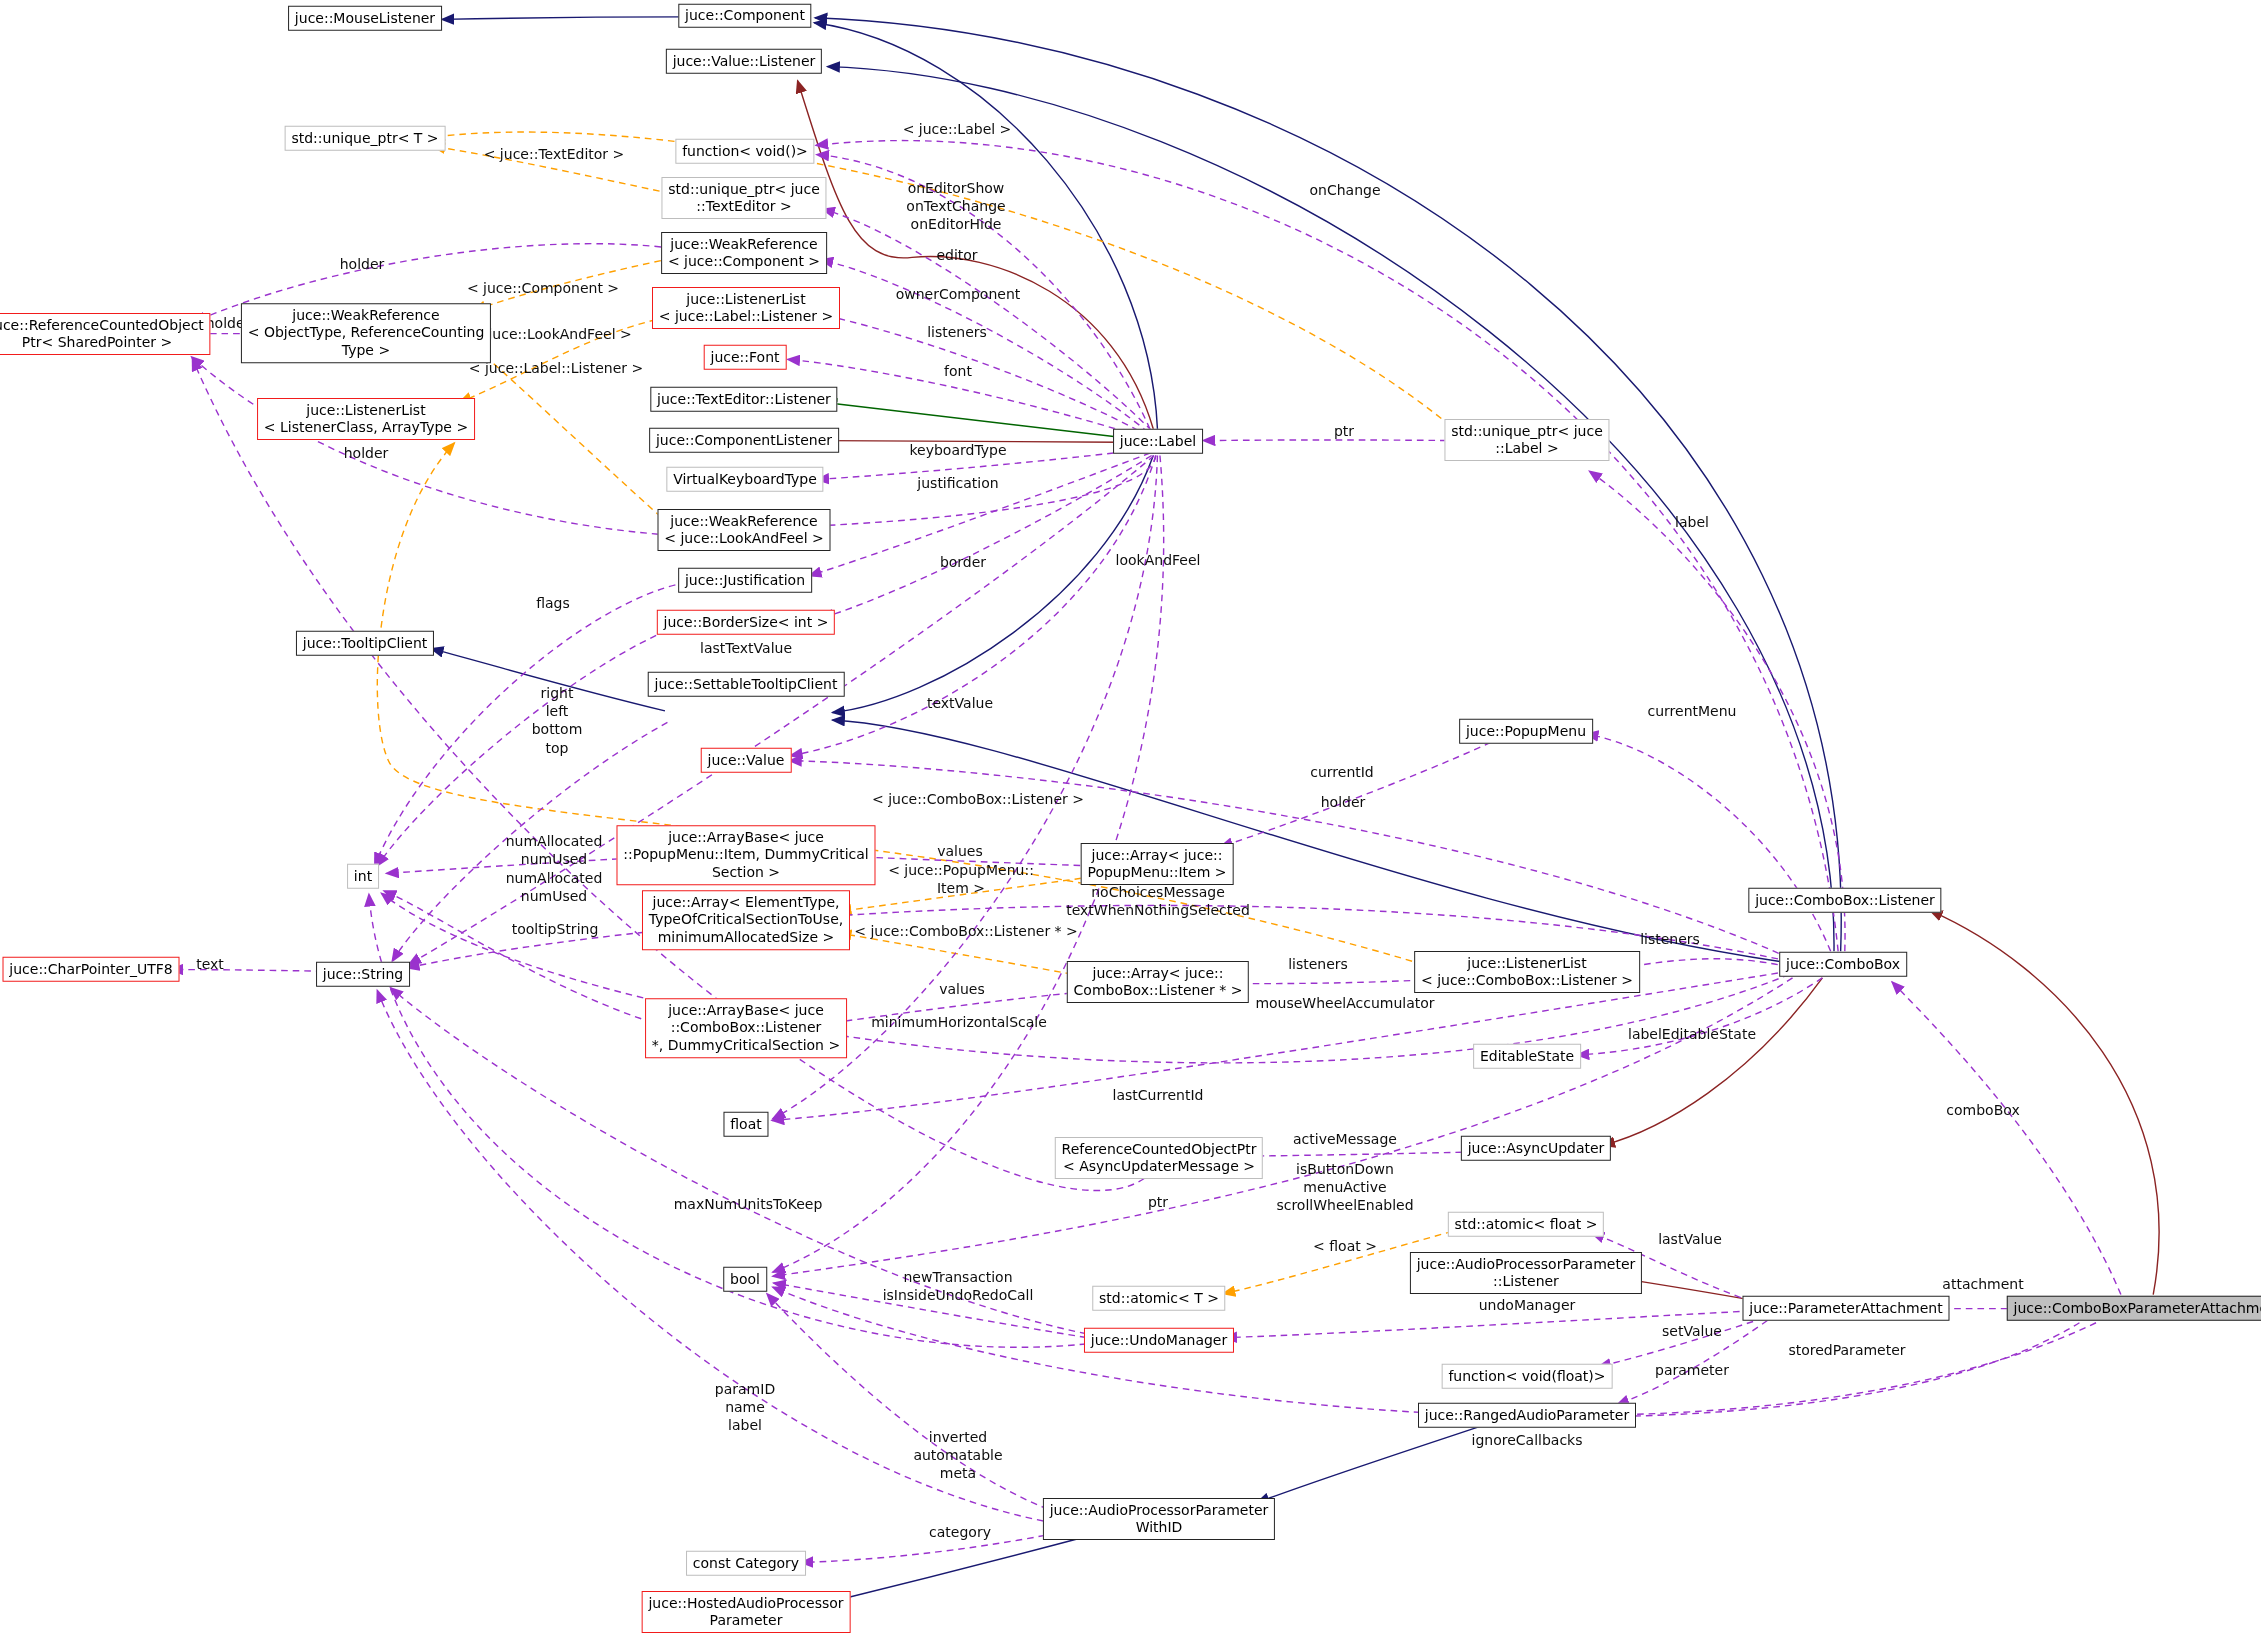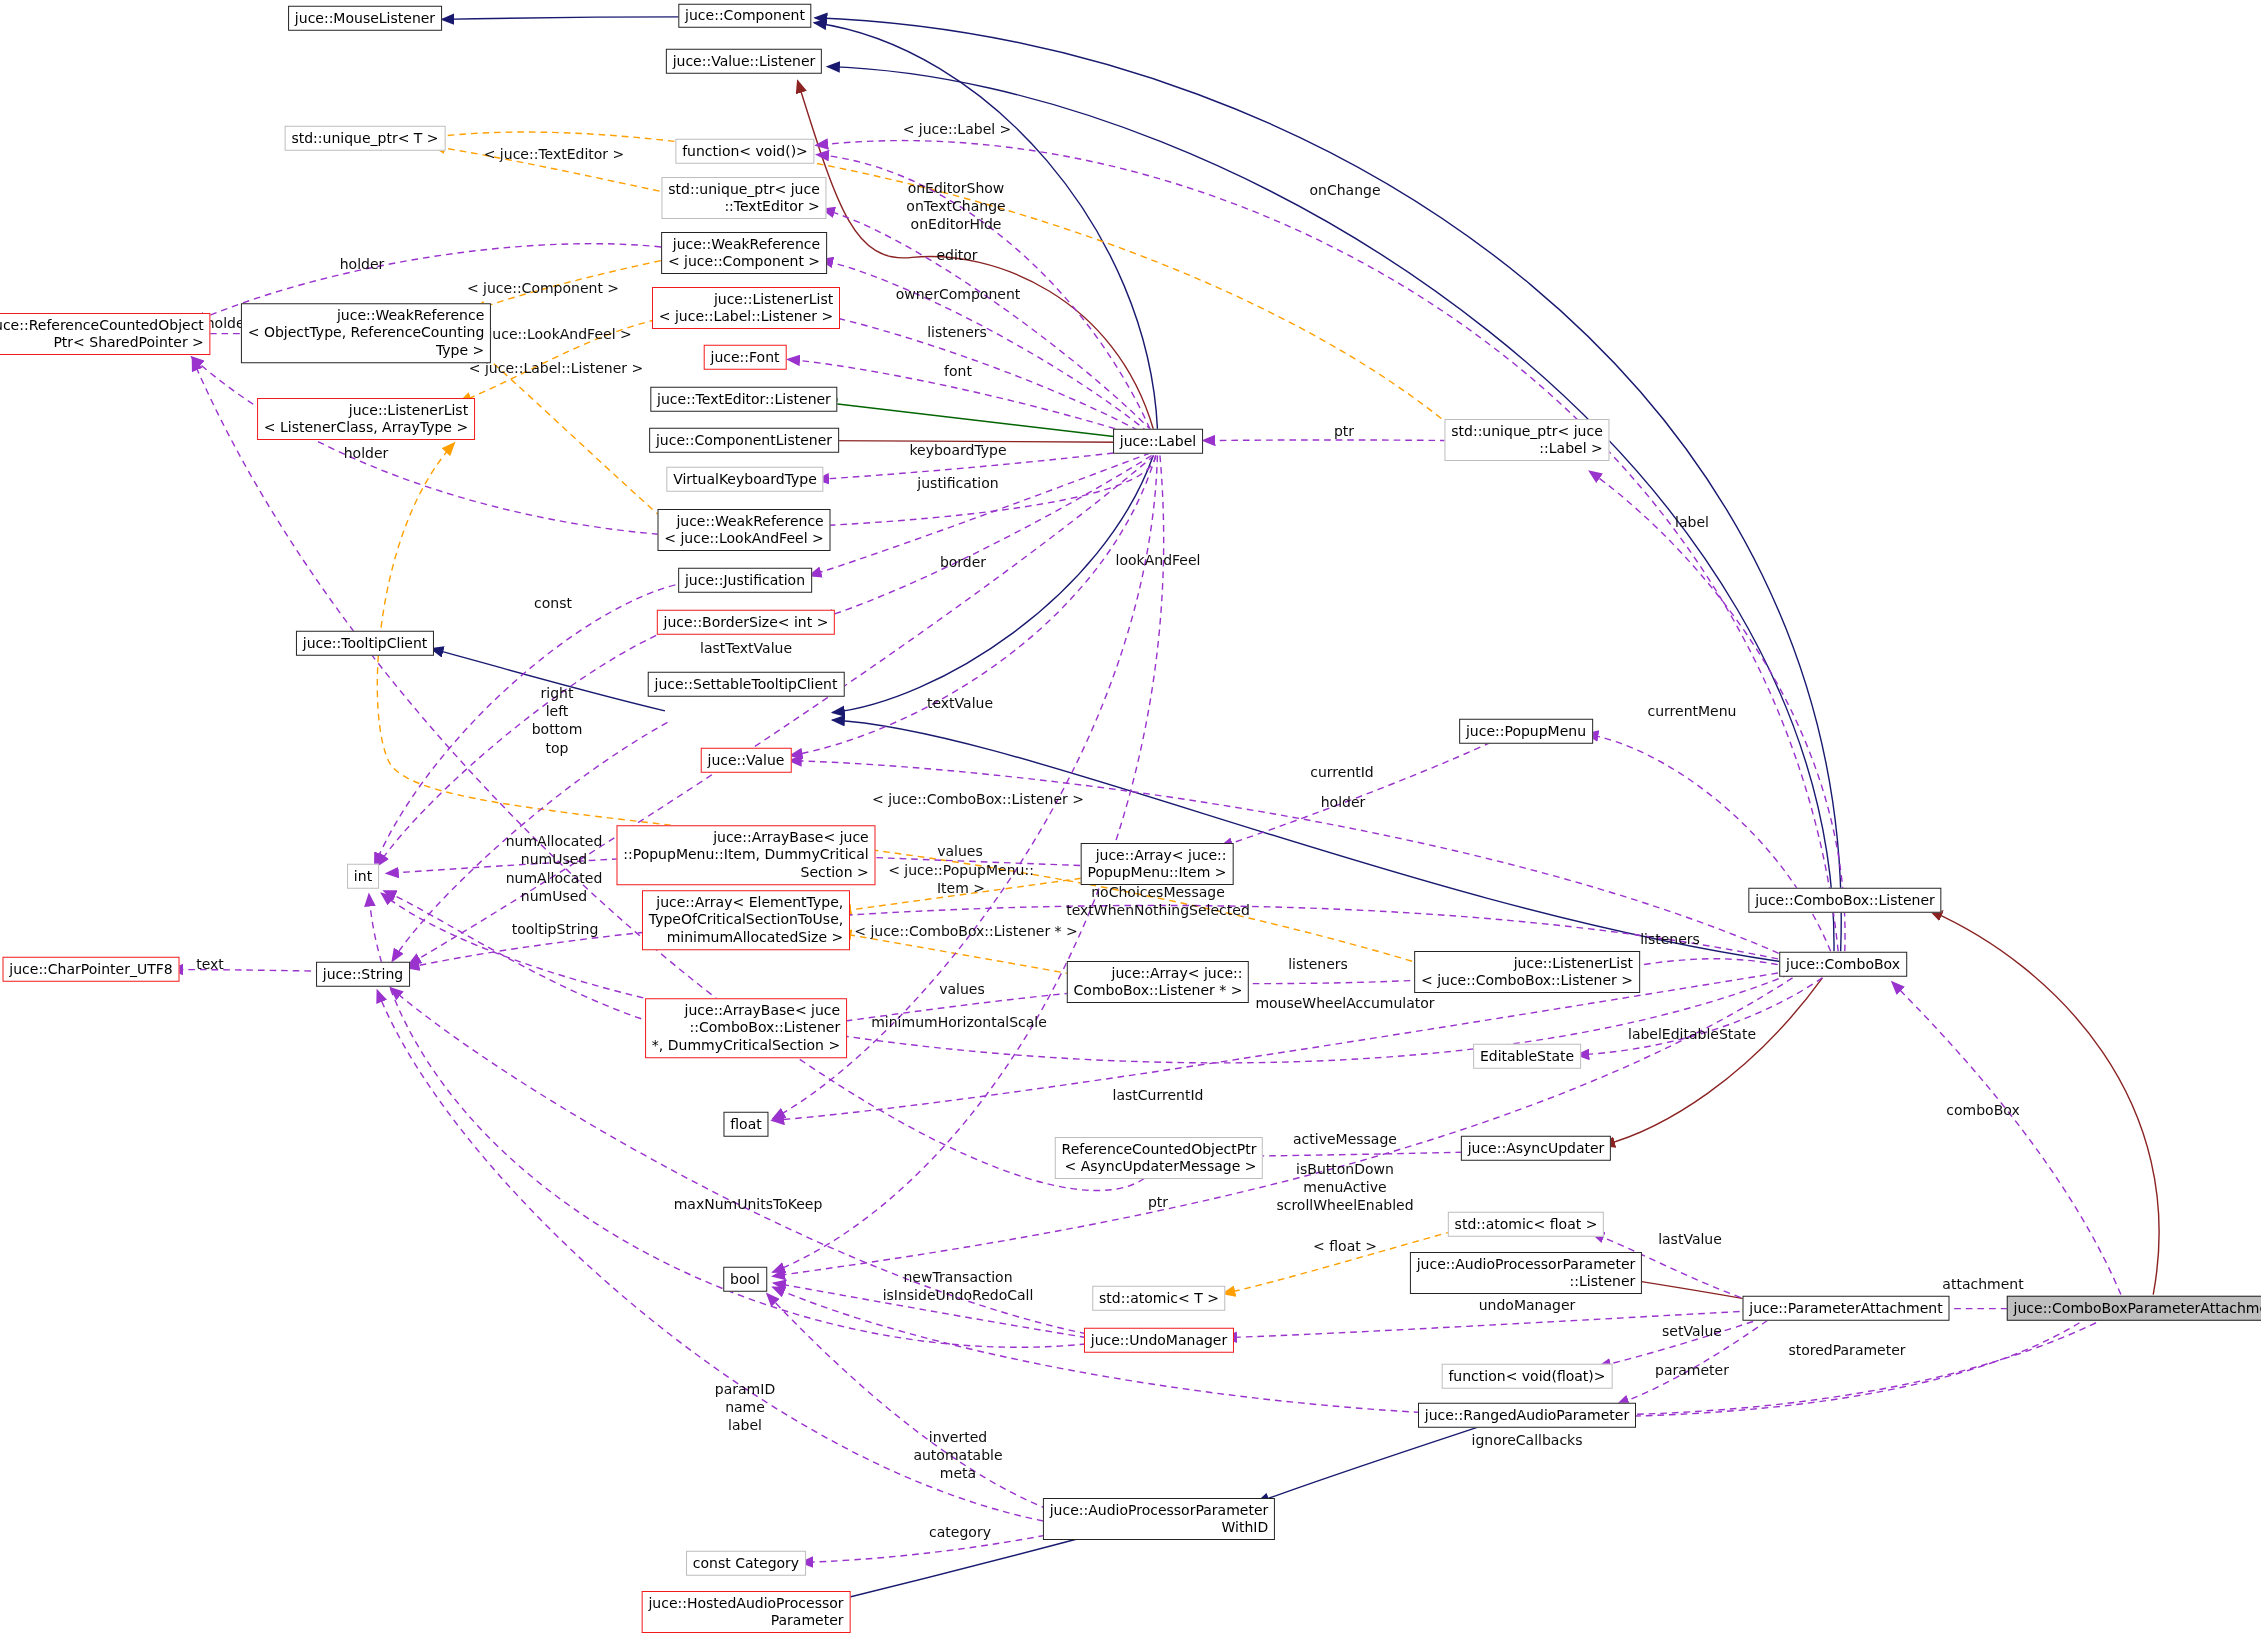--- a/index.html
+++ b/index.html
@@ -1,20 +1,20 @@
 <!DOCTYPE html>
 <html style="font-size:13.3px"><head>
 <meta charset="utf-8">
 <style>
   html,body{margin:0;padding:0;background:#fff;}
   #canvas{position:relative;width:2261px;height:1634px;background:#fff;overflow:hidden;
           font-family:"DejaVu Sans","Liberation Sans",sans-serif;}
   #edges{position:absolute;left:0;top:0;z-index:1;}
   .nd{position:absolute;transform:translate(-50%,-50%);background:#fff;color:#000;
-      font-size:14px;line-height:1.25;text-align:right;white-space:pre-line;
+      font-size:14px;line-height:1.25;text-align:center;white-space:pre-line;
       padding:2.5px 5.8px;z-index:3;}
   .nd.b{border:1.7px solid #242424;}
   .nd.r{border:1.7px solid #f21b1b;}
   .nd.g{border:0.8px solid #bdbdbd;}
   .nd.m{border:1.7px solid #242424;background:#bfbfbf;}
   .el{position:absolute;transform:translate(-50%,-50%);color:#0d0d0d;font-size:14px;
       line-height:1.3;text-align:center;white-space:pre-line;z-index:2;}
   .nav{stroke:#191970;fill:none;stroke-width:1.7;}
   .mar{stroke:#8b2323;fill:none;stroke-width:1.7;}
   .grn{stroke:#006400;fill:none;stroke-width:1.7;}
@@ -216,21 +216,21 @@
 <div class="el" style="left:958px;top:294px">ownerComponent</div>
 <div class="el" style="left:957px;top:332px">listeners</div>
 <div class="el" style="left:958px;top:371px">font</div>
 <div class="el" style="left:958px;top:450px">keyboardType</div>
 <div class="el" style="left:958px;top:483px">justification</div>
 <div class="el" style="left:1345px;top:190px">onChange</div>
 <div class="el" style="left:1344px;top:431px">ptr</div>
 <div class="el" style="left:1692px;top:522px">label</div>
 <div class="el" style="left:1158px;top:560px">lookAndFeel</div>
 <div class="el" style="left:963px;top:562px">border</div>
-<div class="el" style="left:553px;top:603px">const</div>
+<div class="el" style="left:553px;top:603px">flags</div>
 <div class="el" style="left:746px;top:648px">lastTextValue</div>
 <div class="el" style="left:557px;top:720px">right
 left
 bottom
 top</div>
 <div class="el" style="left:960px;top:703px">textValue</div>
 <div class="el" style="left:1692px;top:711px">currentMenu</div>
 <div class="el" style="left:1342px;top:772px">currentId</div>
 <div class="el" style="left:1343px;top:802px">holder</div>
 <div class="el" style="left:978px;top:799px">&lt; juce::ComboBox::Listener &gt;</div>

